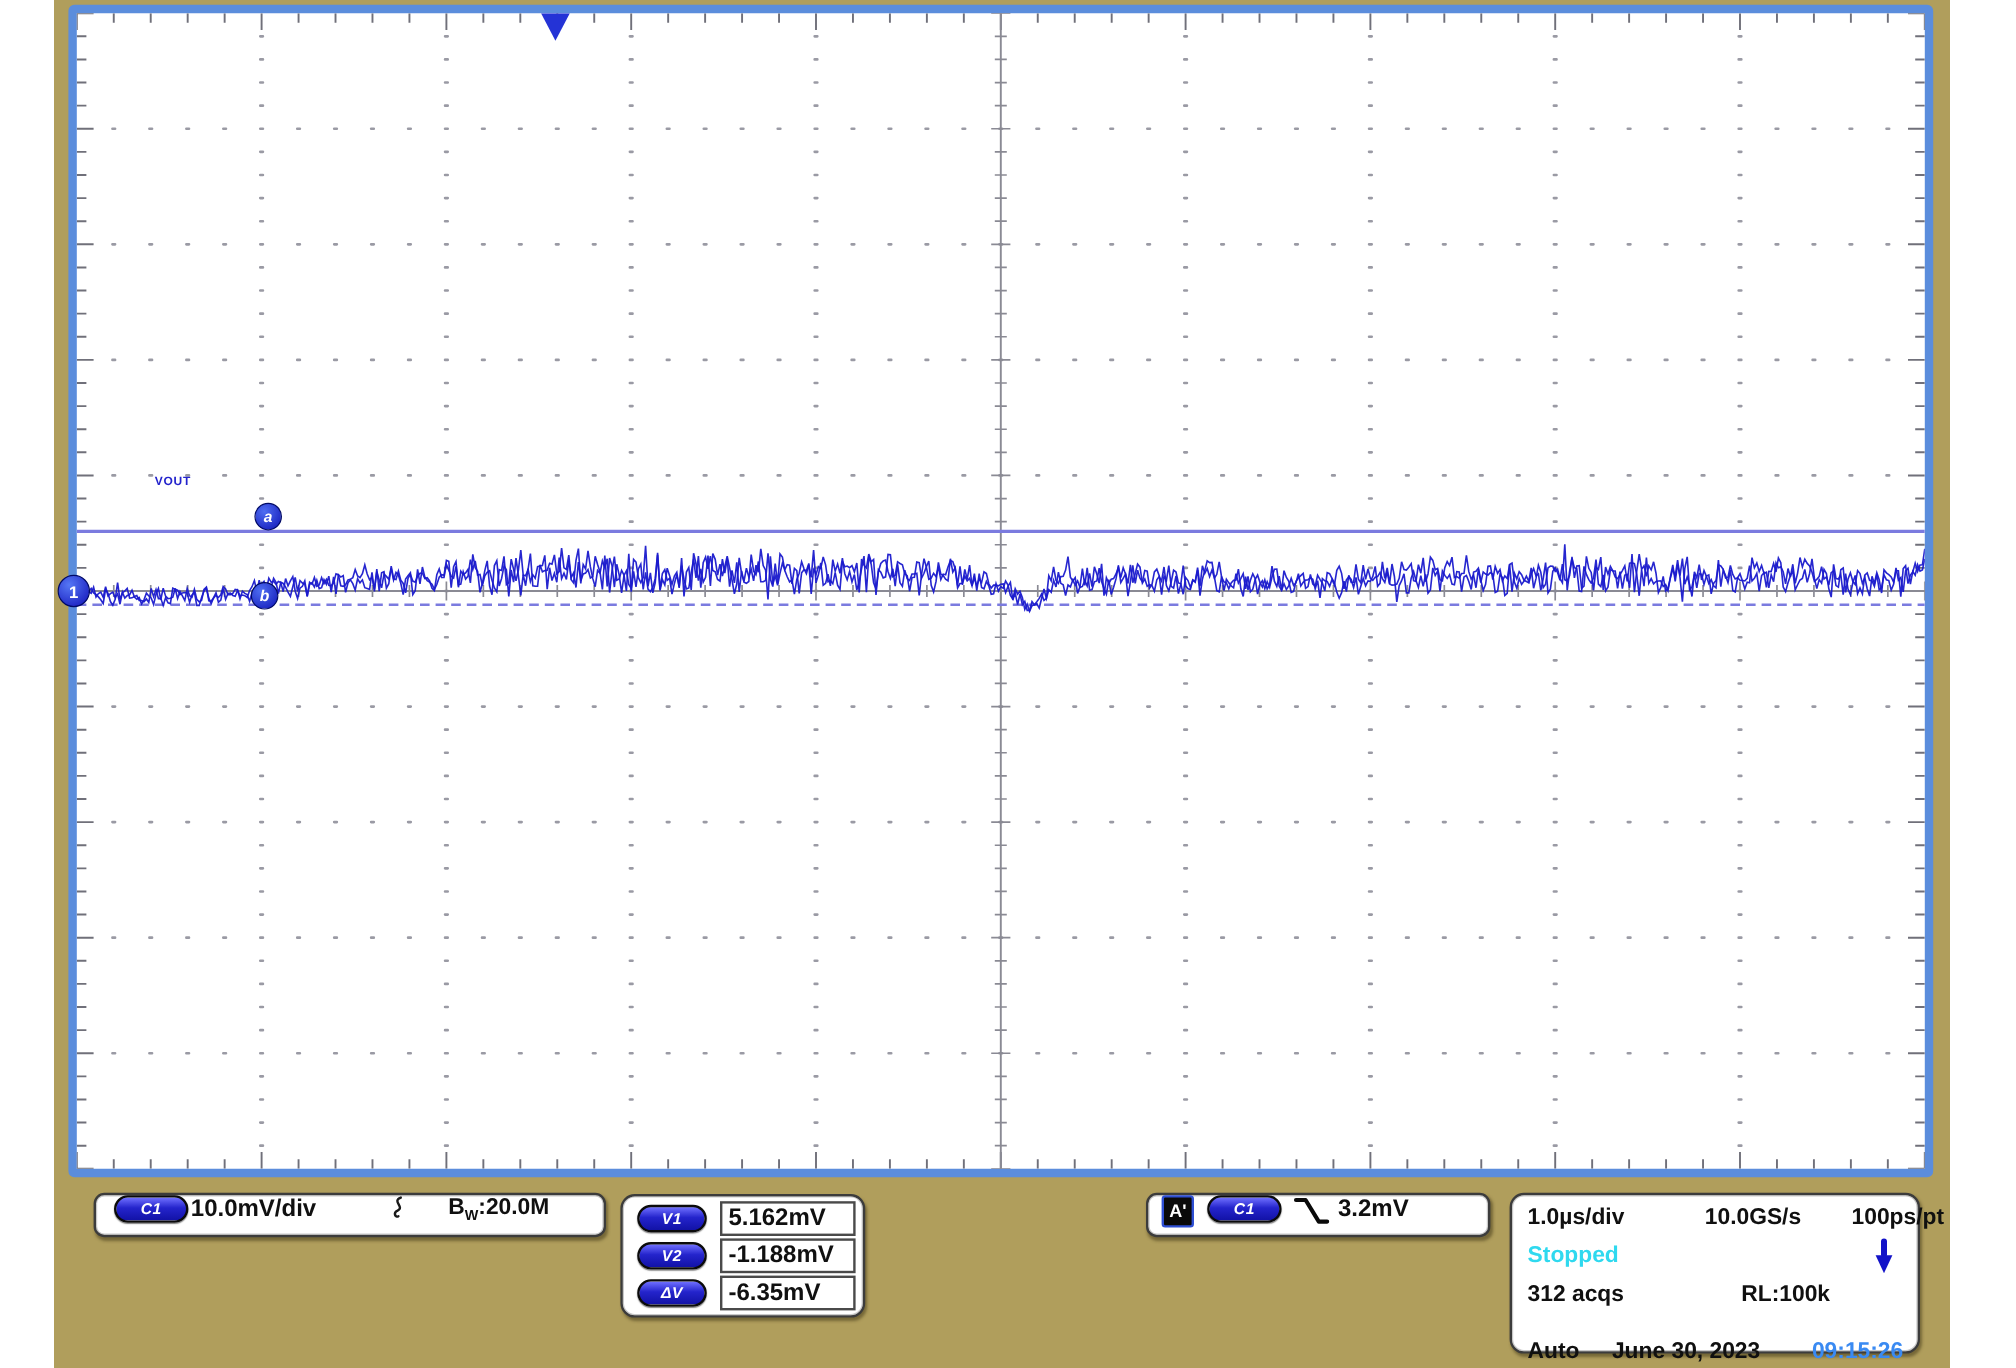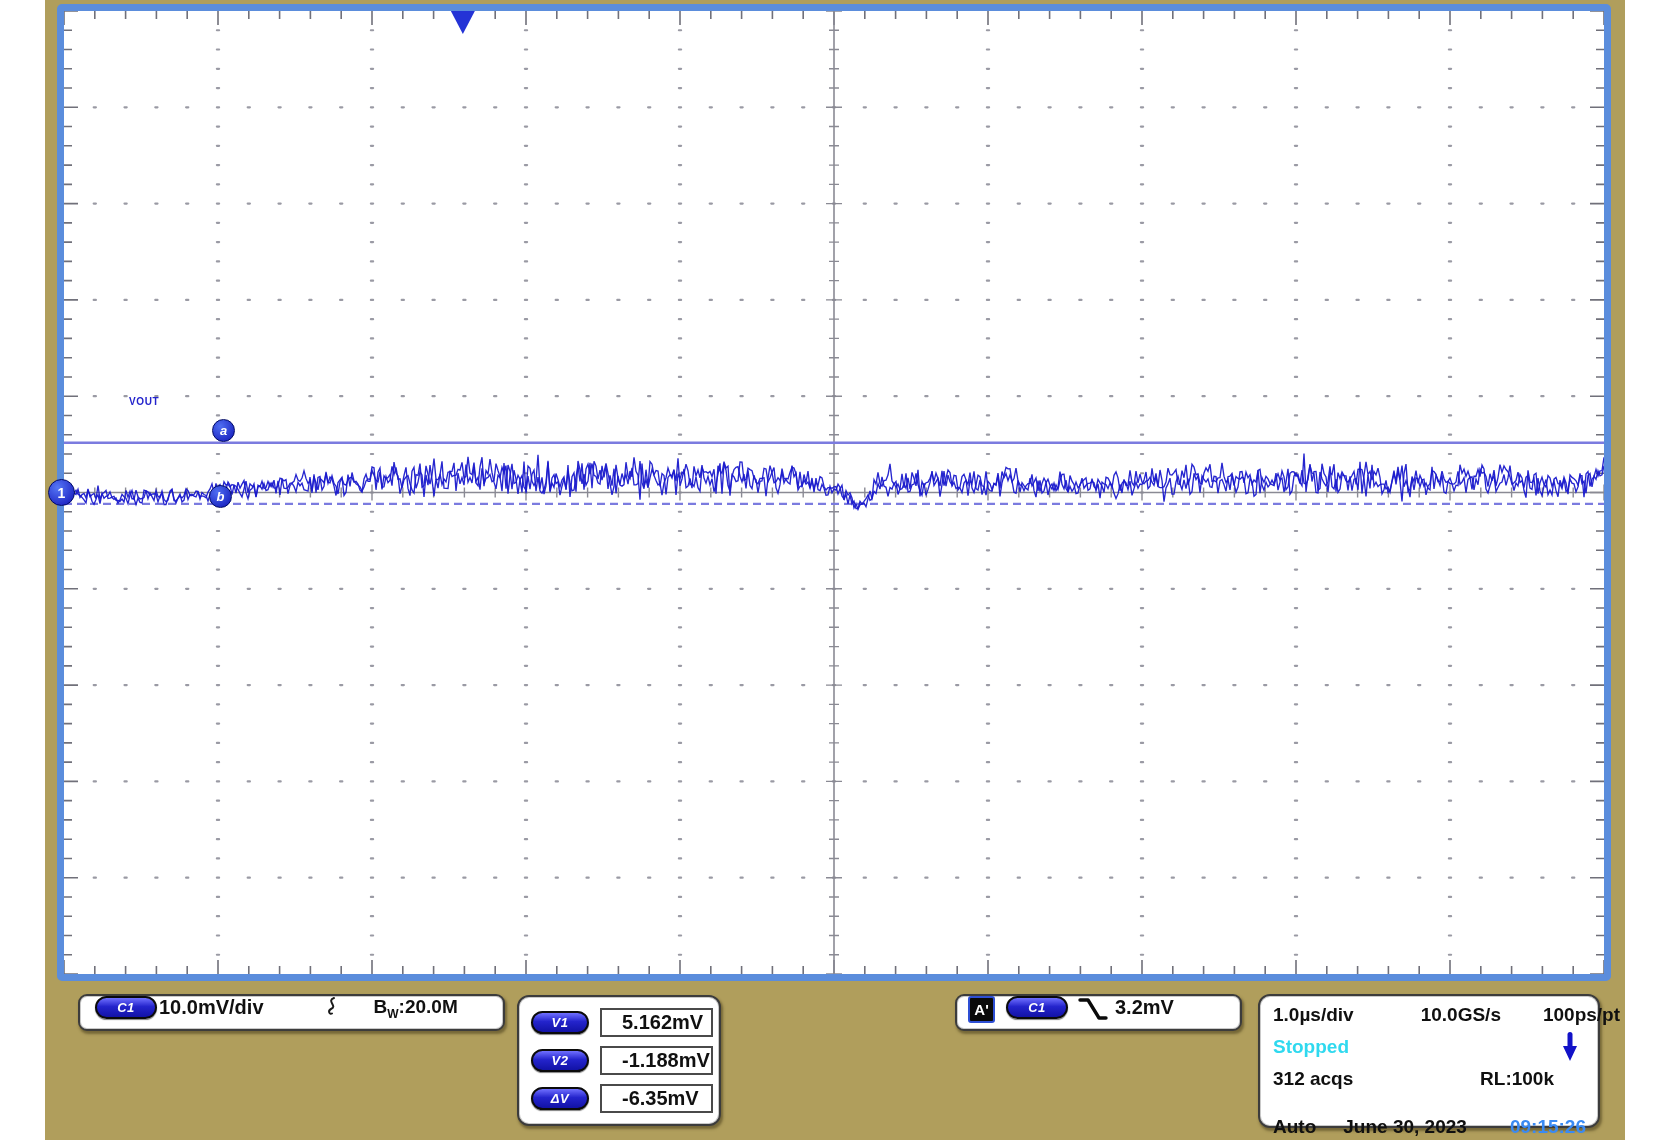--- a/index.html
+++ b/index.html
@@ -41,45 +41,45 @@
         border:2px solid #0b0b0b;color:#fff;font-size:13px;font-weight:700;font-style:italic;
         display:inline-flex;align-items:center;justify-content:center;letter-spacing:.5px;
         box-shadow:0 1px 1px rgba(0,0,0,.5);}
 
   .ch1-box{left:33px;top:994px;width:427px;height:37px;padding-left:15px;}
   .ch1-box .scale{margin-left:2px;}
   .ch1-box .squig{margin-left:58px;}
   .ch1-box .bw{margin-left:34px;font-size:19px;font-weight:700;}
   .ch1-box .bw sub{font-size:12px;font-weight:700;}
 
-  .cursor-box{left:472px;top:995px;width:204px;height:131px;border-radius:12px;
+  .cursor-box{left:472px;top:995px;width:204px;height:103px;border-radius:12px;
               flex-direction:column;justify-content:space-evenly;align-items:stretch;
               padding:3px 6px 3px 12px;}
   .crow{display:flex;align-items:center;height:31px;}
   .crow .pill{min-width:58px;}
   .cval{margin-left:11px;width:116px;height:29px;border:2px solid #4a4a4a;background:#fff;
-        font-size:20px;font-weight:700;display:flex;align-items:center;padding-left:20px;
+        font-size:20px;font-weight:700;display:flex;align-items:center;padding-left:5px;
         box-sizing:border-box;}
 
   .trig-box{left:910px;top:994px;width:287px;height:37px;padding-left:11px;}
   .abadge{width:27px;height:27px;background:#0a0a0a;border:2px solid #2e4fd4;border-radius:3px;
           color:#fff;font-weight:700;font-size:15px;display:flex;align-items:center;
           justify-content:center;box-sizing:border-box;}
   .trig-box .pill{margin-left:11px;}
   .trig-box .slope{margin-left:10px;}
   .trig-box .tlevel{margin-left:7px;}
 
   .tb-box{left:1213px;top:994px;width:342px;height:134px;border-radius:12px;display:block;}
   .tbr{position:absolute;left:0;right:0;display:flex;align-items:center;
        font-size:19px;font-weight:700;color:#101010;white-space:nowrap;}
   .tbr1{top:8px;padding:0 28px 0 13px;gap:42px;}
   .tbr1 .rate{margin-left:25px;}
   .tbr1 .res{margin-left:auto;}
   .tbr2{top:40px;padding-left:13px;color:var(--c-stopped,#2fd9ef);}
-  .tbr3{top:72px;padding:0 44px 0 13px;}
+  .tbr3{top:72px;padding:0 73px 0 13px;}
   .tbr3 .rl{margin-left:auto;}
   .tbr4{top:120px;padding:0 12px 0 13px;}
   .tbr4 .date{margin-left:27px;}
   .tbr4 .clock{margin-left:auto;color:var(--c-clock,#3a8af2);}
   .tb-arrow{position:absolute;right:17px;top:35px;}
 </style>
 </head>
 <body>
 
 <div class="bezel">

